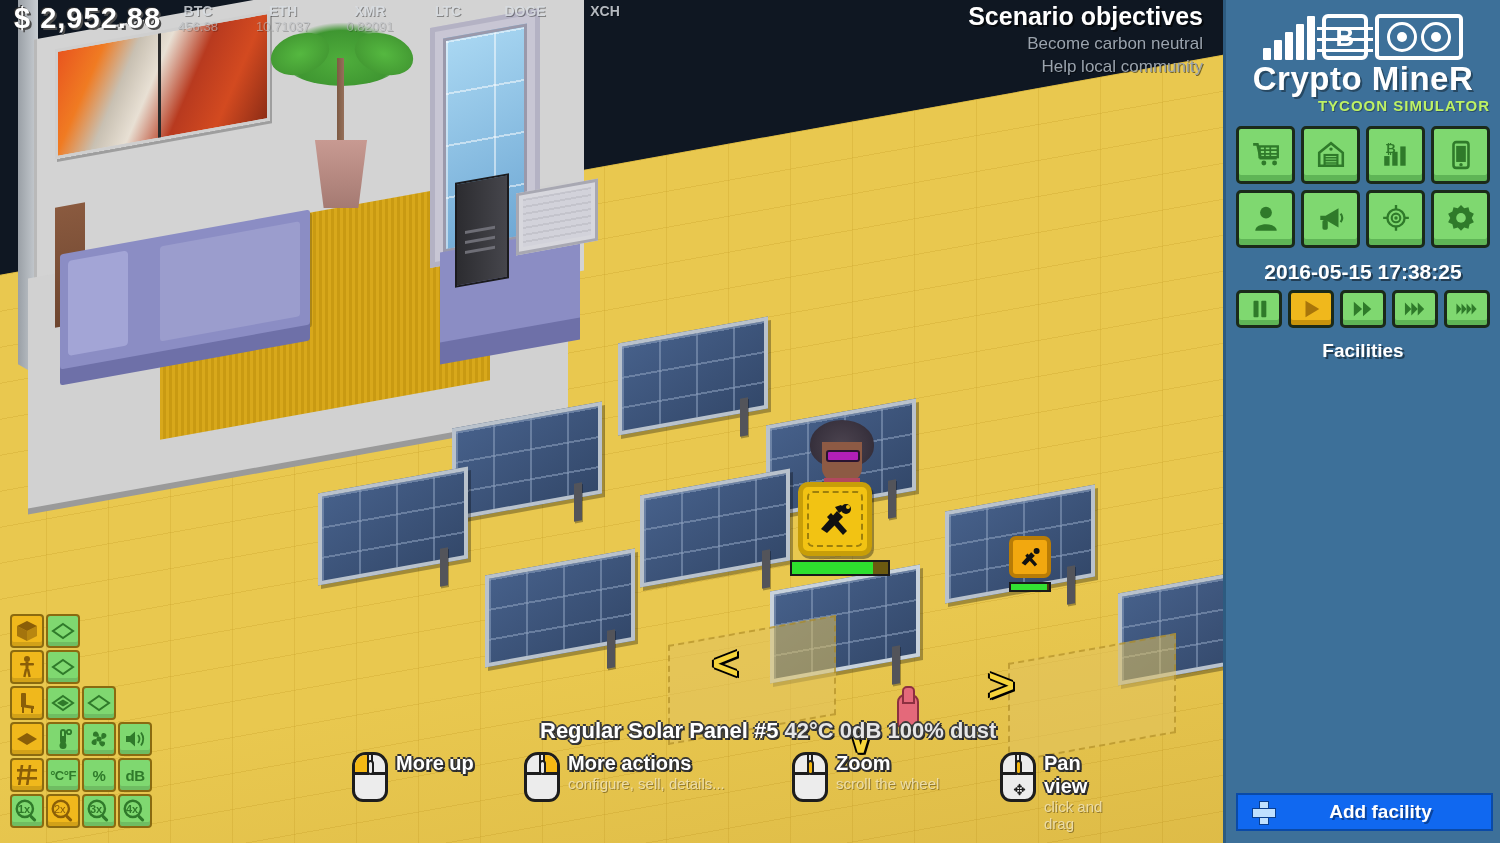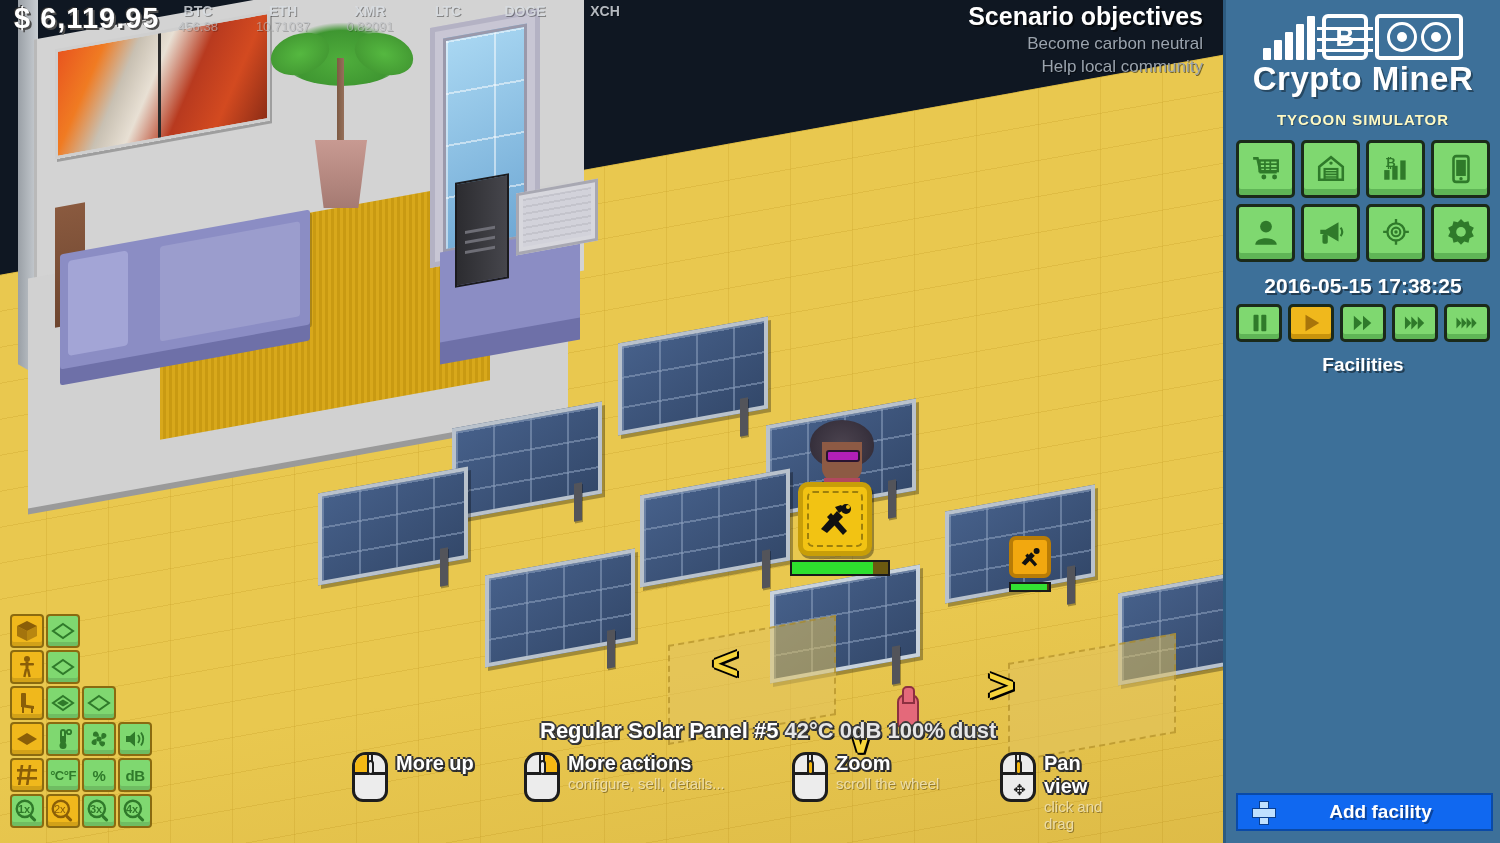--- a/index.html
+++ b/index.html
@@ -367,22 +367,22 @@
   .fan::after{
     content:""; position:absolute; left:50%; top:50%; width:10px; height:10px;
     margin:-5px 0 0 -5px; background:#fff; border-radius:50%;
   }
   .logo-title {
     font-size:33px; font-weight:bold; color:#fff; letter-spacing:.5px;
     text-shadow:2px 2px 0 rgba(0,0,0,.35);
     margin-top:2px; line-height:1;
   }
   .logo-sub {
-    font-size:15px; font-weight:bold; color:#fef9c3; letter-spacing:1px;
-    text-shadow:1px 1px 0 rgba(0,0,0,.3); margin-top:16px;
+    font-size:15px; font-weight:bold; color:#bef264; letter-spacing:1px;
+    text-shadow:1px 1px 0 rgba(0,0,0,.3); margin-top:2px;text-align:right;
   }
 
   .icon-grid {
     display:grid; grid-template-columns:repeat(4,1fr); gap:6px;
     padding:10px 10px 4px;
   }
   .icon-btn {
     height:58px; background:#7fd870;
     border:3px solid #1b2a1a; border-radius:5px;
     box-shadow: inset 0 -6px 0 #5fb556;
@@ -533,21 +533,21 @@
     </div>
     <div class="maint-bar-small">
         <i style="width:95%"></i>
       </div>
 
     <div class="sel-arrow" style="left:712px;top:640px;">&lt;</div>
     <div class="sel-arrow" style="left:988px;top:662px;">&gt;</div>
     <div class="sel-arrow" style="left:846px;top:718px;font-size:40px;">∨</div>
     <div class="hand-cursor"></div>
 
-    <div class="hud-money">$ 6,119.95</div>
+    <div class="hud-money">$ 2,952.88</div>
     <div class="ticker">
         <div class="ticker-item" style="left: 18px; top: 0px; width: 80px;">
           <div class="ticker-sym">BTC</div>
           <div class="ticker-val">456.38</div>
         </div>
         <div class="ticker-item" style="left: 103px; top: 0px; width: 80px;">
           <div class="ticker-sym">ETH</div>
           <div class="ticker-val">10.71037</div>
         </div>
         <div class="ticker-item" style="left: 190px; top: 0px; width: 80px;">

